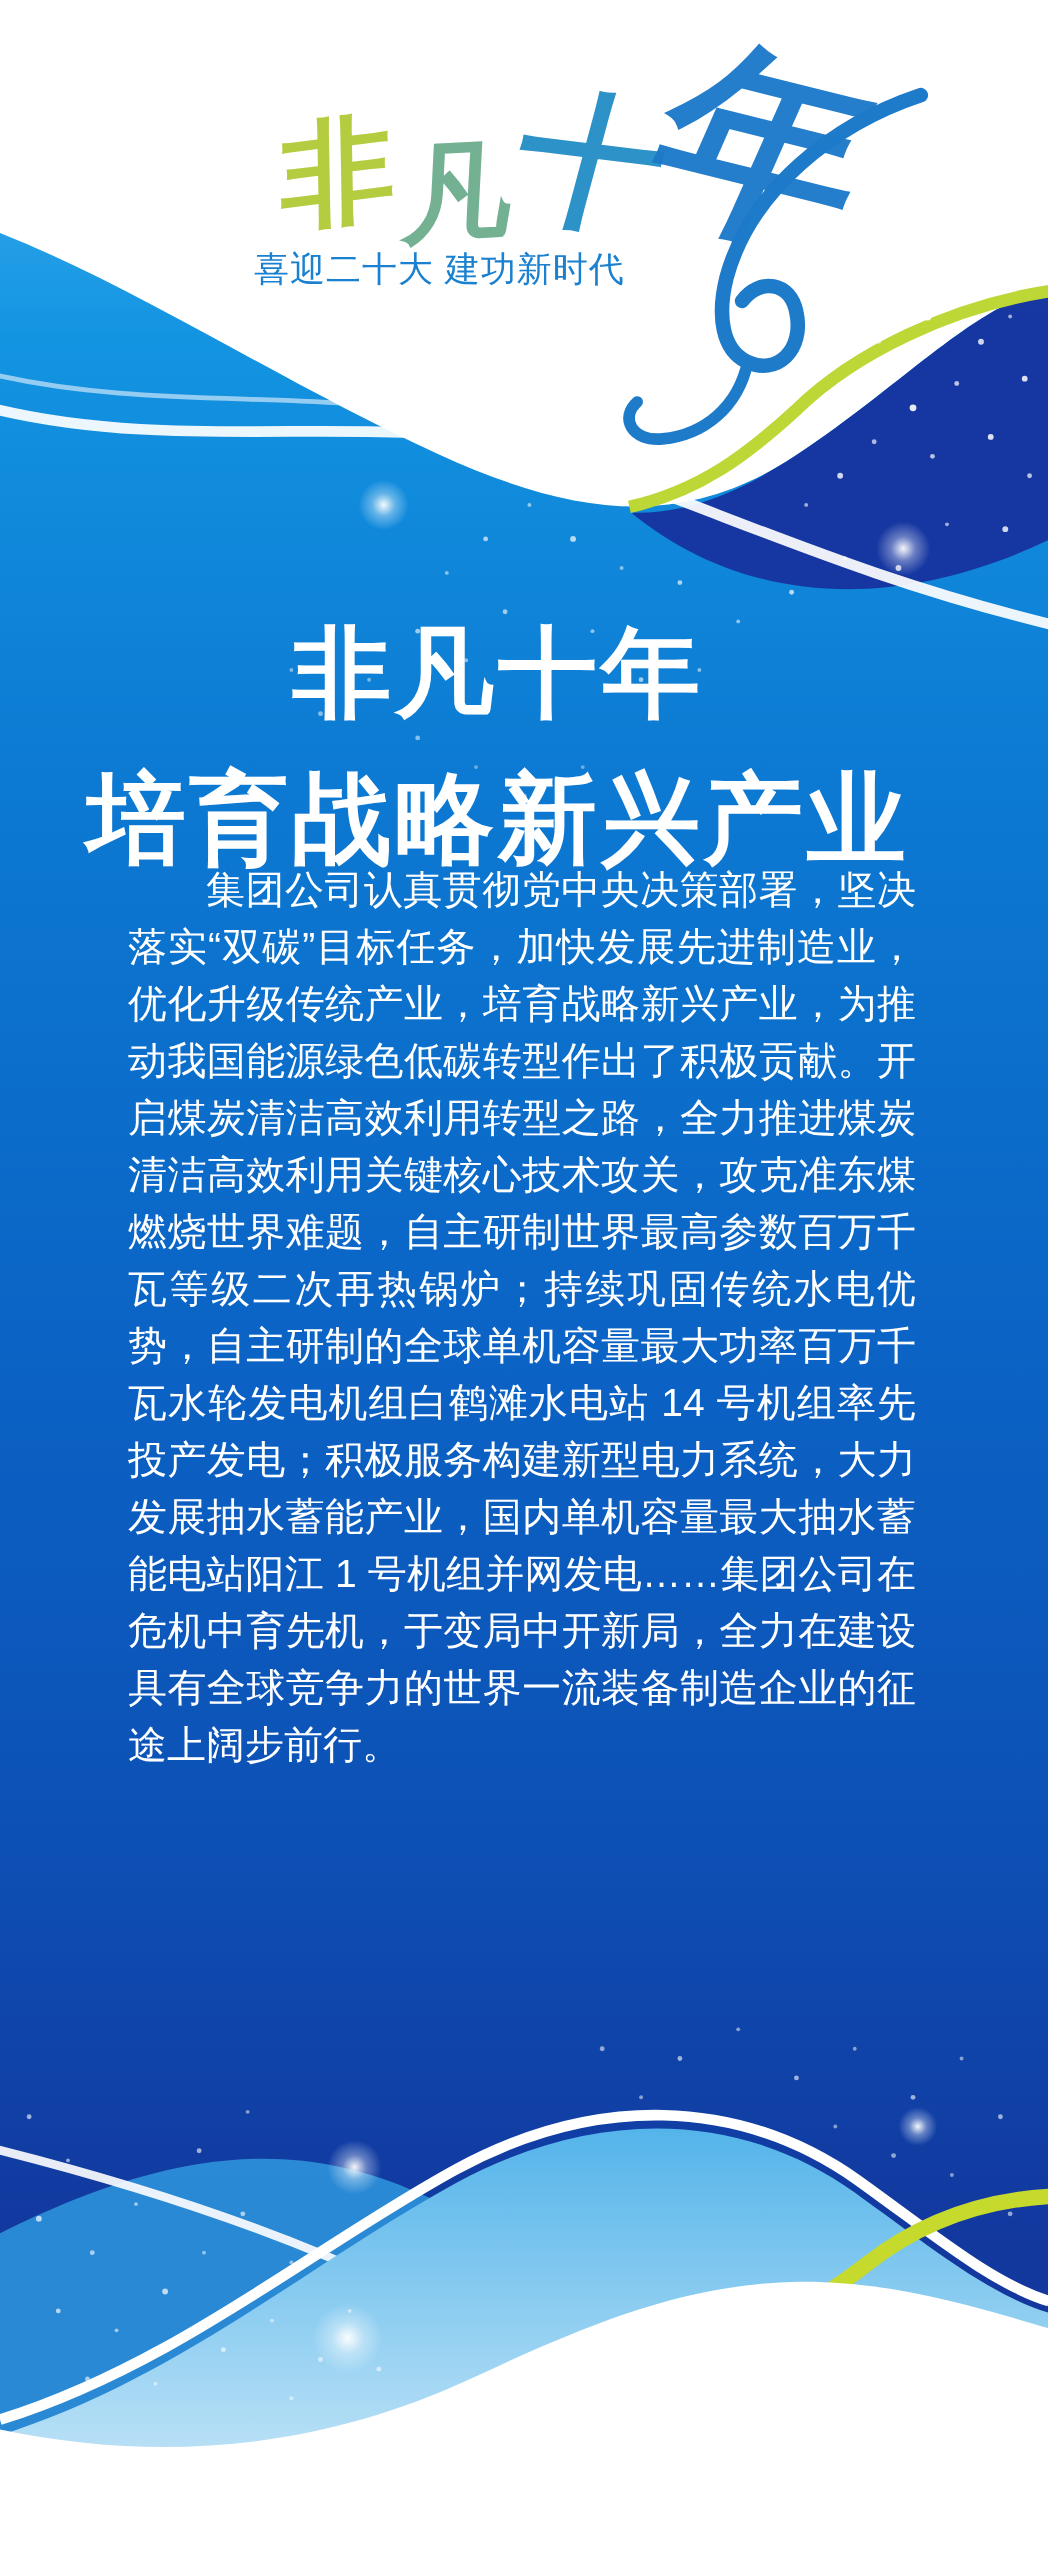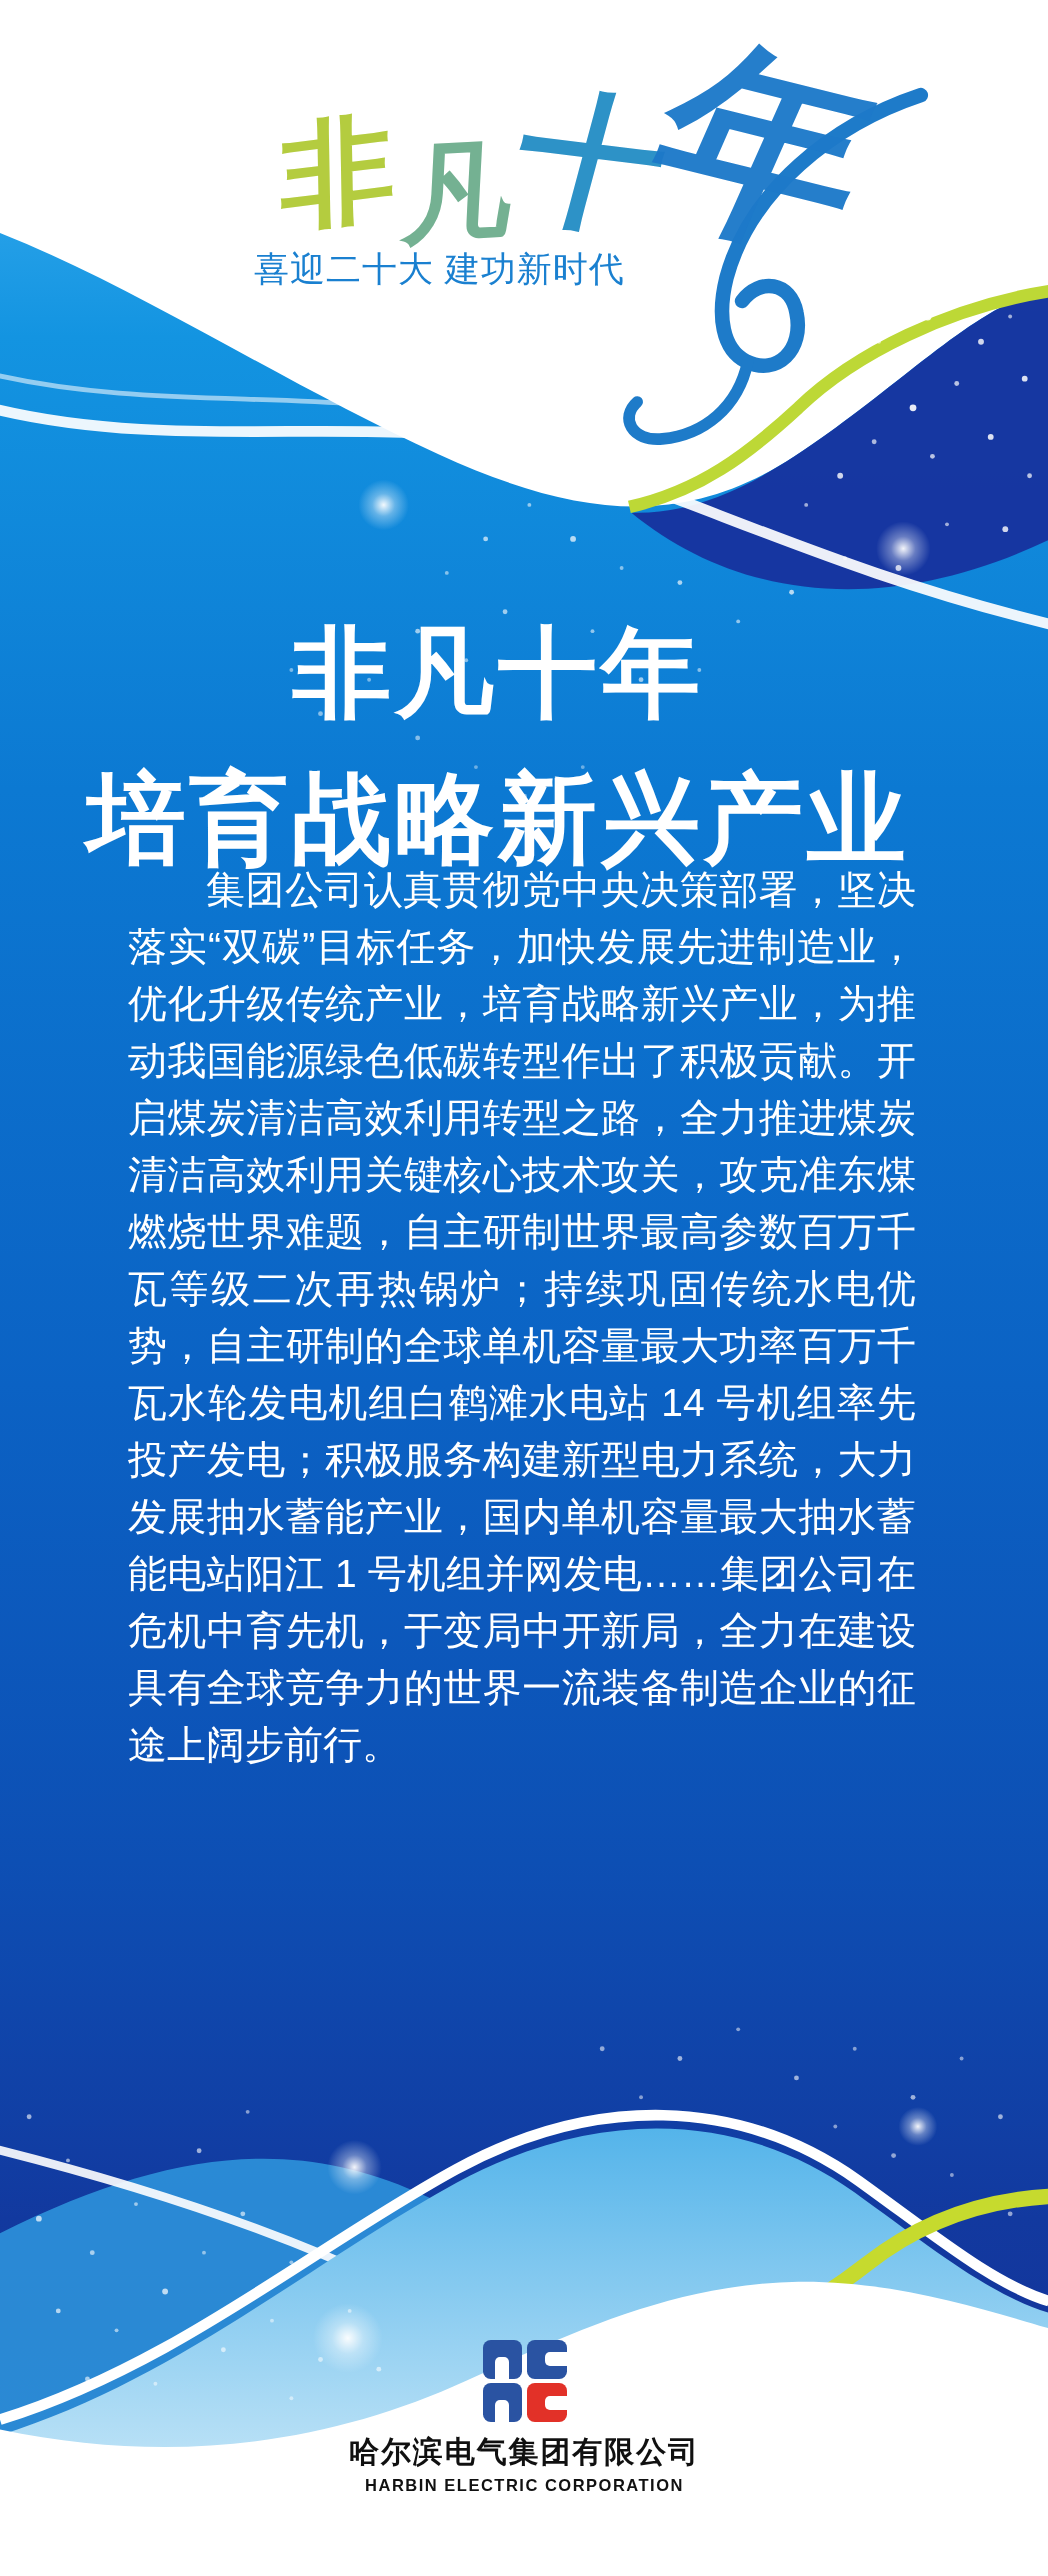--- a/index.html
+++ b/index.html
@@ -193,25 +193,15 @@
 
   <div class="tagline">喜迎二十大 建功新时代</div>
 
   <div class="main-title">
     <div class="title-line1">非凡十年</div>
     <div class="title-line2">培育战略新兴产业</div>
   </div>
 
   <div class="body-text">集团公司认真贯彻党中央决策部署，坚决落实“双碳”目标任务，加快发展先进制造业，优化升级传统产业，培育战略新兴产业，为推动我国能源绿色低碳转型作出了积极贡献。开启煤炭清洁高效利用转型之路，全力推进煤炭清洁高效利用关键核心技术攻关，攻克准东煤燃烧世界难题，自主研制世界最高参数百万千瓦等级二次再热锅炉；持续巩固传统水电优势，自主研制的全球单机容量最大功率百万千瓦水轮发电机组白鹤滩水电站 14 号机组率先投产发电；积极服务构建新型电力系统，大力发展抽水蓄能产业，国内单机容量最大抽水蓄能电站阳江 1 号机组并网发电……集团公司在危机中育先机，于变局中开新局，全力在建设具有全球竞争力的世界一流装备制造企业的征途上阔步前行。</div>
 
-  <div class="footer">
-    <div class="he-logo">
-      <div class="he-cell notch-bottom"></div>
-      <div class="he-cell notch-right"></div>
-      <div class="he-cell notch-bottom"></div>
-      <div class="he-cell red notch-right"></div>
-    </div>
-    <div class="company-zh">哈尔滨电气集团有限公司</div>
-    <div class="company-en">HARBIN ELECTRIC CORPORATION</div>
-  </div>
 
 </div>
 
 
 </body></html>

